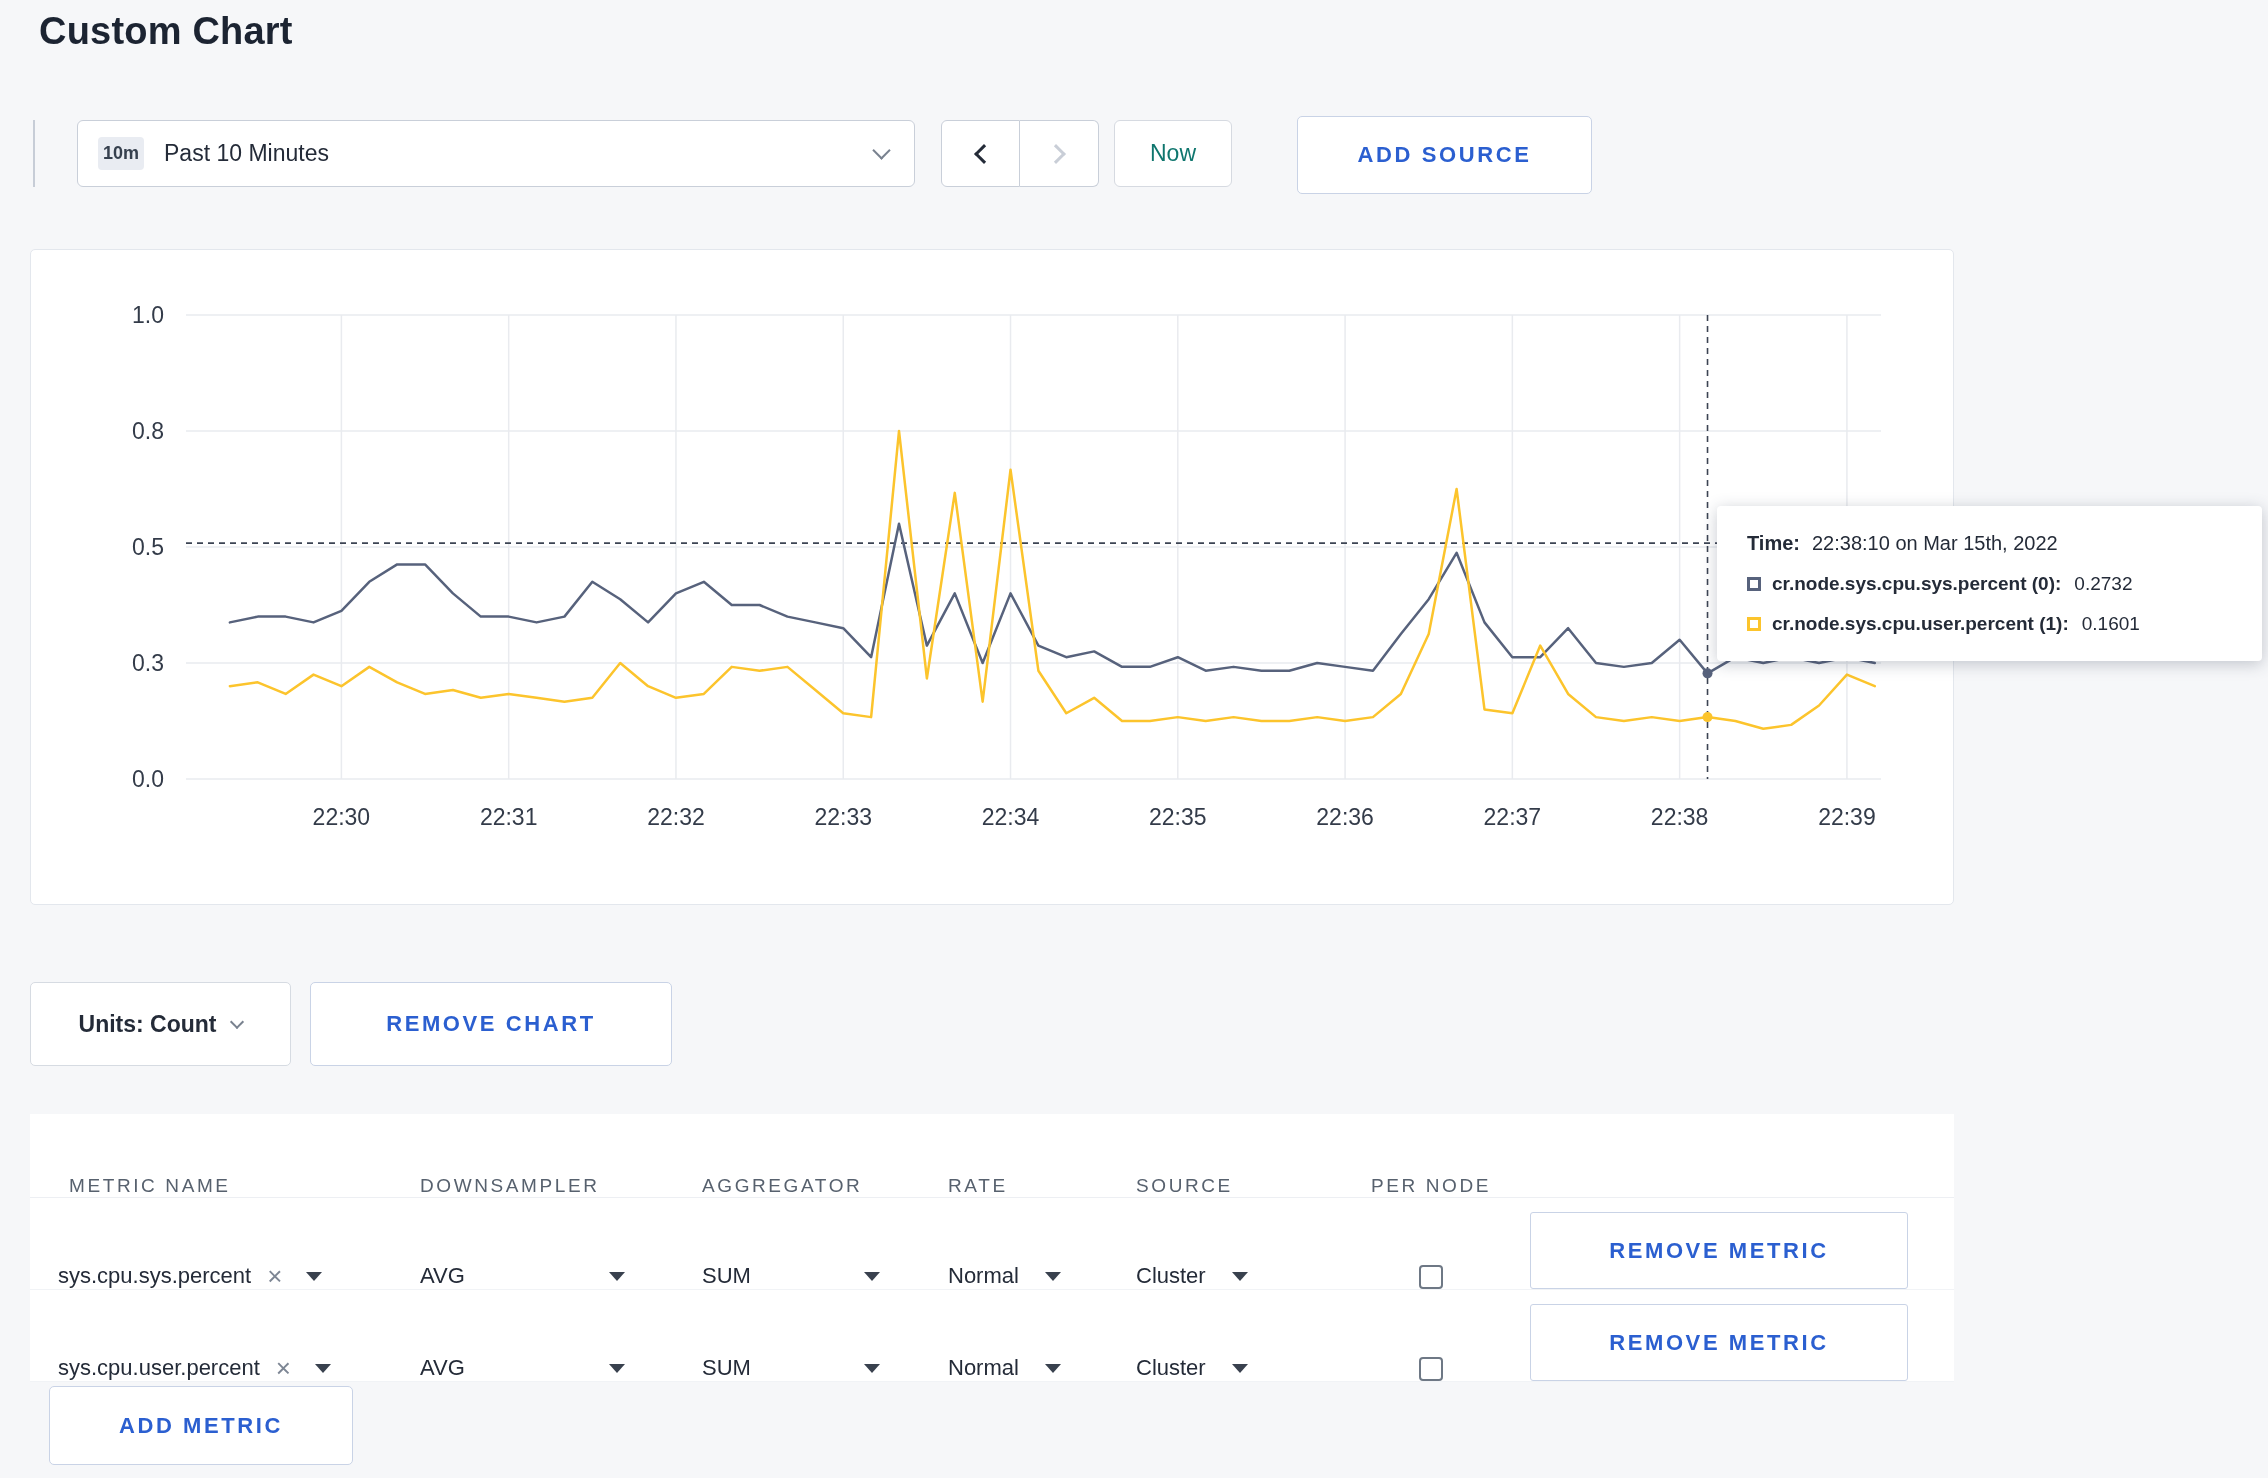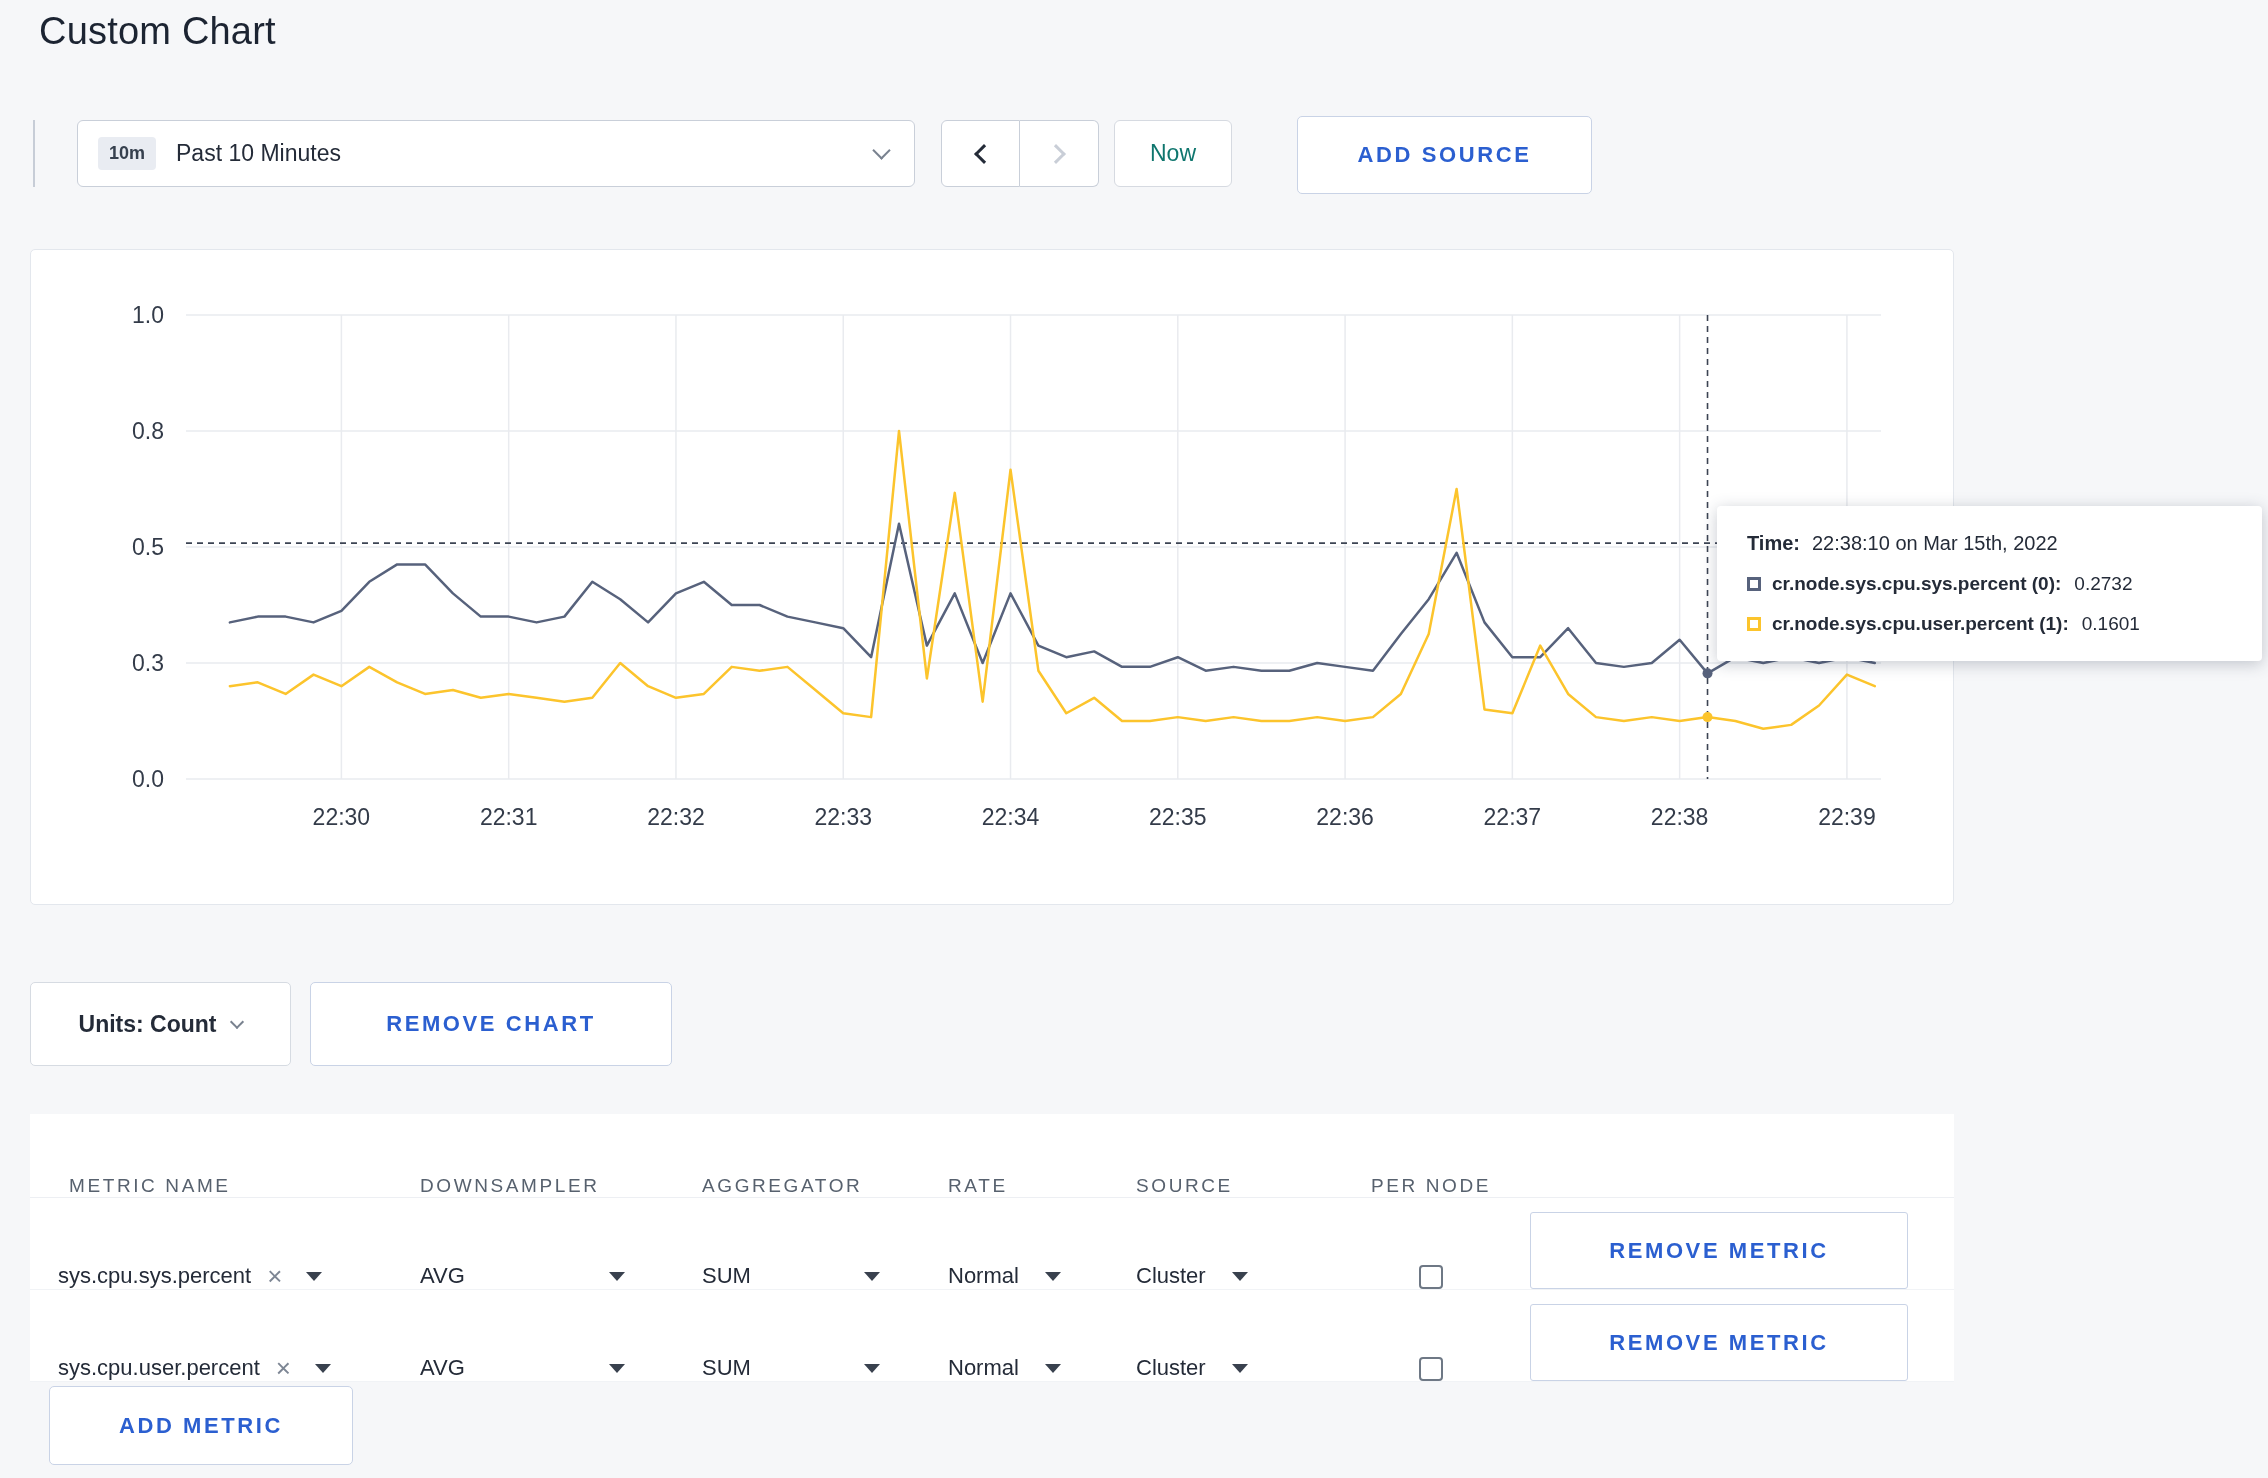--- a/index.html
+++ b/index.html
@@ -1,27 +1,27 @@
 <!DOCTYPE html>
 <html><head>
 <meta charset="utf-8">
 <style>
   * { margin:0; padding:0; box-sizing:border-box; }
   html,body { background:#f6f7f9; }
   body { font-family:"Liberation Sans", sans-serif; color:#242b38; }
   .page { position:relative; width:2268px; height:1478px; background:#f6f7f9; overflow:hidden; }
   .abs { position:absolute; }
 
-  .page-title { left:39px; top:10px; font-size:38px; font-weight:400; color:#1c2432; letter-spacing:0.2px; }
+  .page-title { left:39px; top:10px; font-size:38px; font-weight:700; color:#1c2432; letter-spacing:0.2px; }
 
   
   .toolbar-divider { left:33px; top:120px; width:2px; height:67px; background:#c7cdd7; }
   .time-select { left:77px; top:120px; width:838px; height:67px; background:#fff; border:1px solid #c9cfd9;
     border-radius:6px; display:flex; align-items:center; cursor:pointer; }
-  .time-badge { margin-left:20px; background:#e9ecf2; border-radius:4px; padding:6px 11px; font-size:18px;
+  .time-badge { margin-left:20px; background:#e9ecf2; border-radius:4px; padding:6px 5px; font-size:18px;
     font-weight:700; color:#36404e; }
   .time-label { margin-left:20px; font-size:23px; color:#242b38; }
   .chev { display:inline-block; width:13px; height:13px; border-right:2px solid #79828f;
     border-bottom:2px solid #79828f; transform:rotate(45deg); }
   .time-select .chev { margin-left:auto; margin-right:26px; margin-top:-6px; }
 
   .nav-arrows { left:941px; top:120px; height:67px; display:flex; }
   .nav-arrows button { width:79px; height:67px; background:#fff; border:1px solid #c9cfd9; display:flex;
     align-items:center; justify-content:center; cursor:pointer; }
   .nav-arrows button:first-child { border-radius:6px 0 0 6px; }

